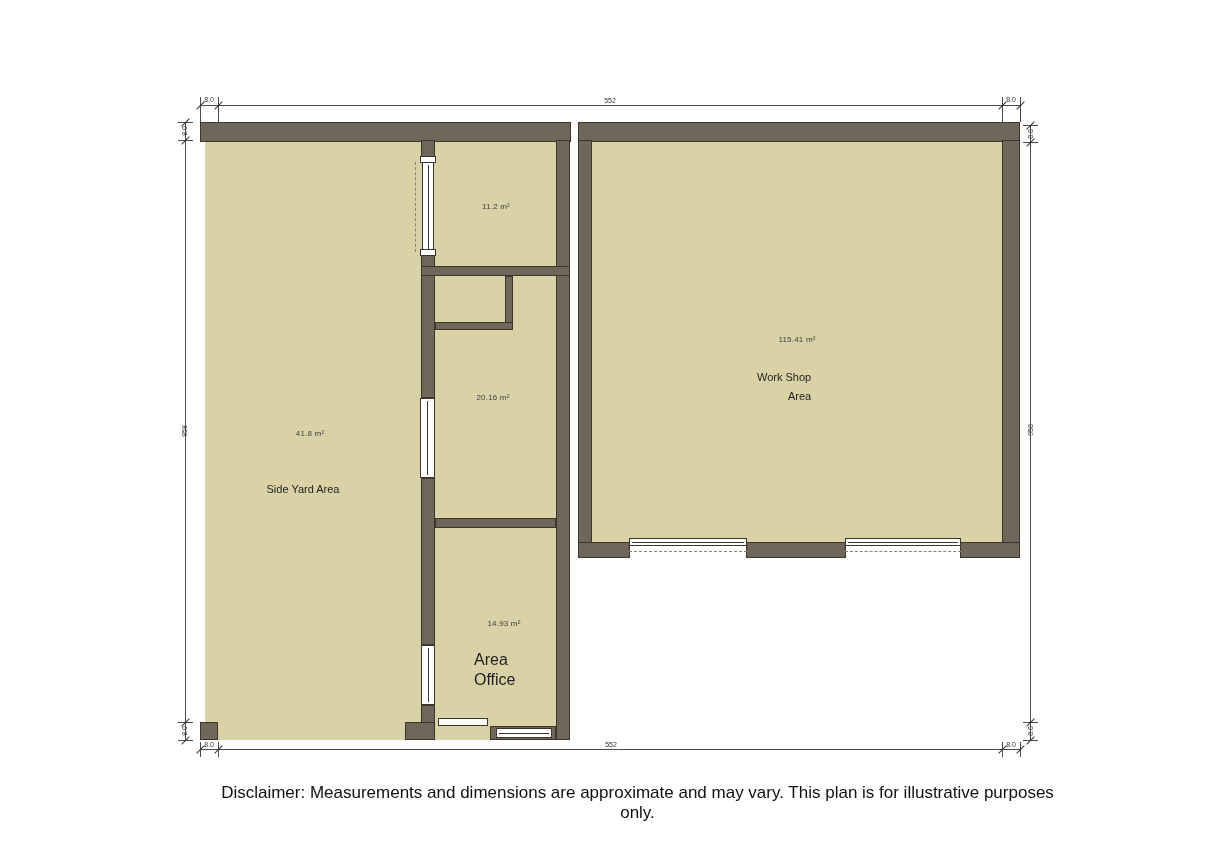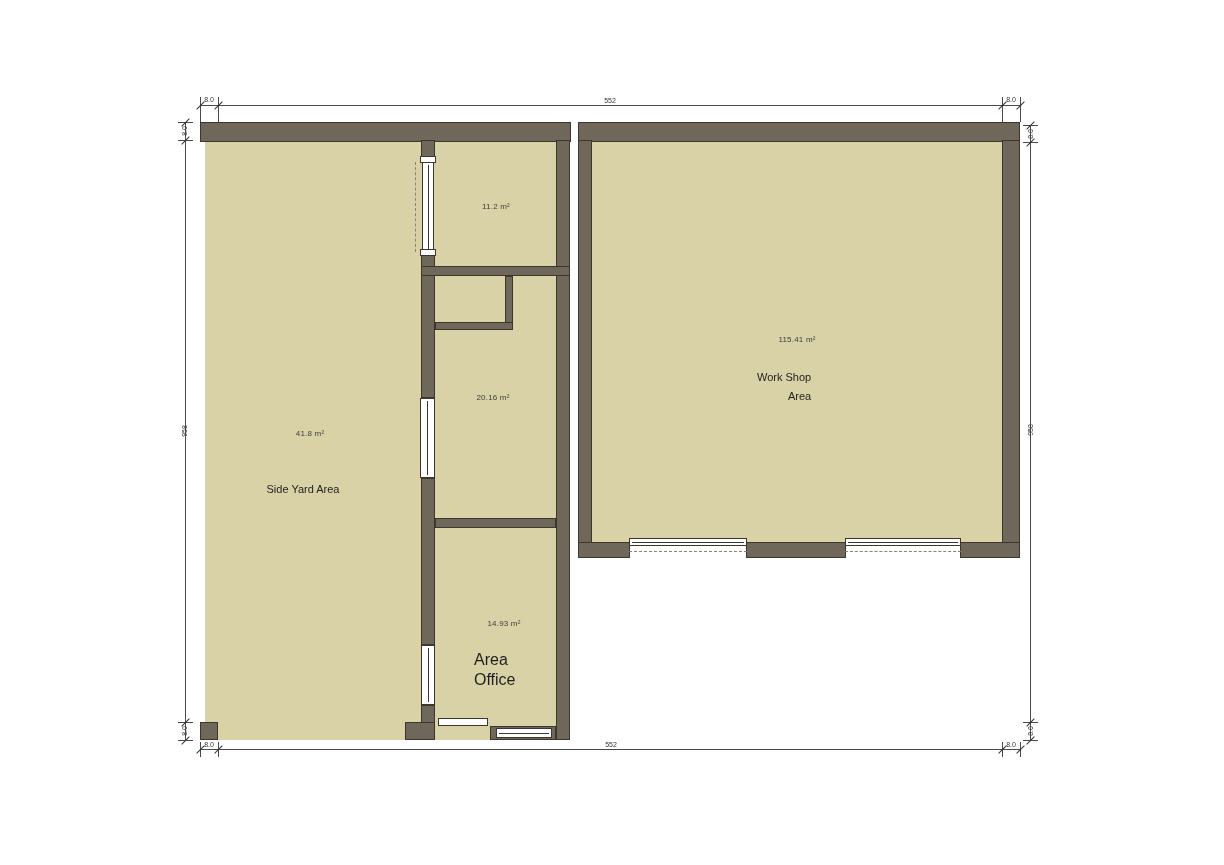--- a/index.html
+++ b/index.html
@@ -145,13 +145,14 @@
   <div class="roomname" style="left:757px;top:368px;">
     <span style="display:block;">Work Shop</span>
     <span style="display:block;text-align:right;">Area</span>
   </div>
 
   <div class="roomname big" style="left:474px;top:650px;">
     <span style="display:block;">Area</span>
     <span style="display:block;">Office</span>
   </div>
 
+  <div class="disclaimer">Disclaimer: Measurements and dimensions are approximate and may vary. This plan is for illustrative purposes only.</div>
 </div>
 
 </body></html>

